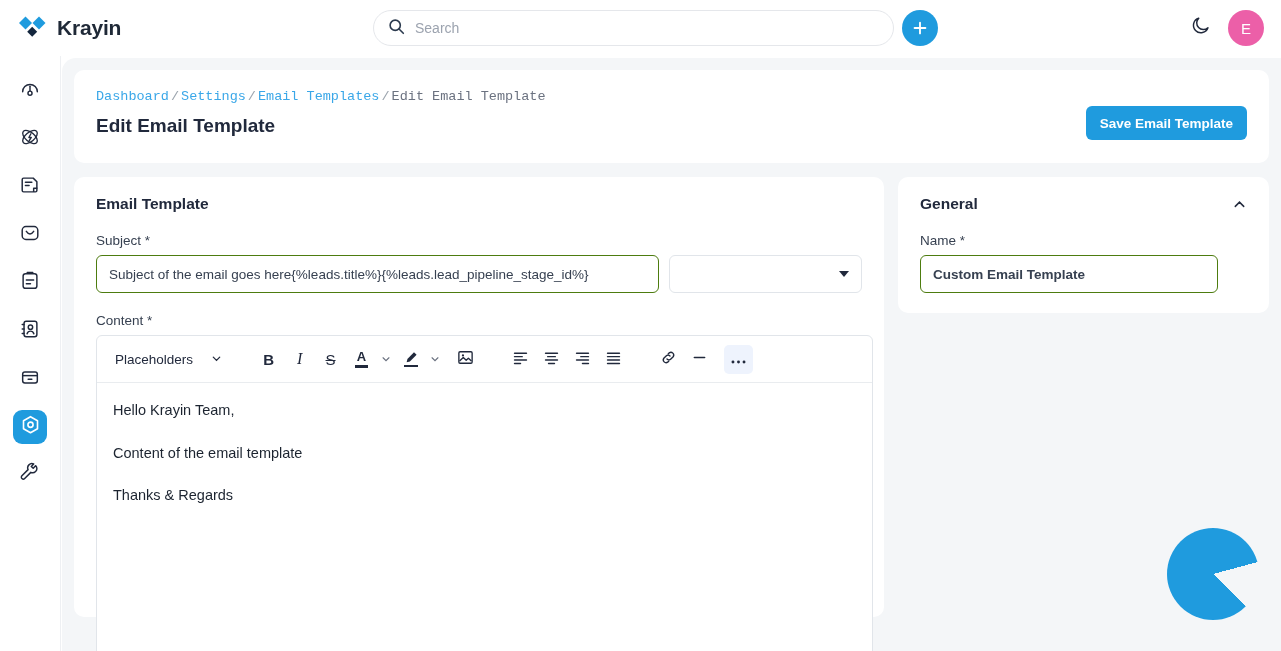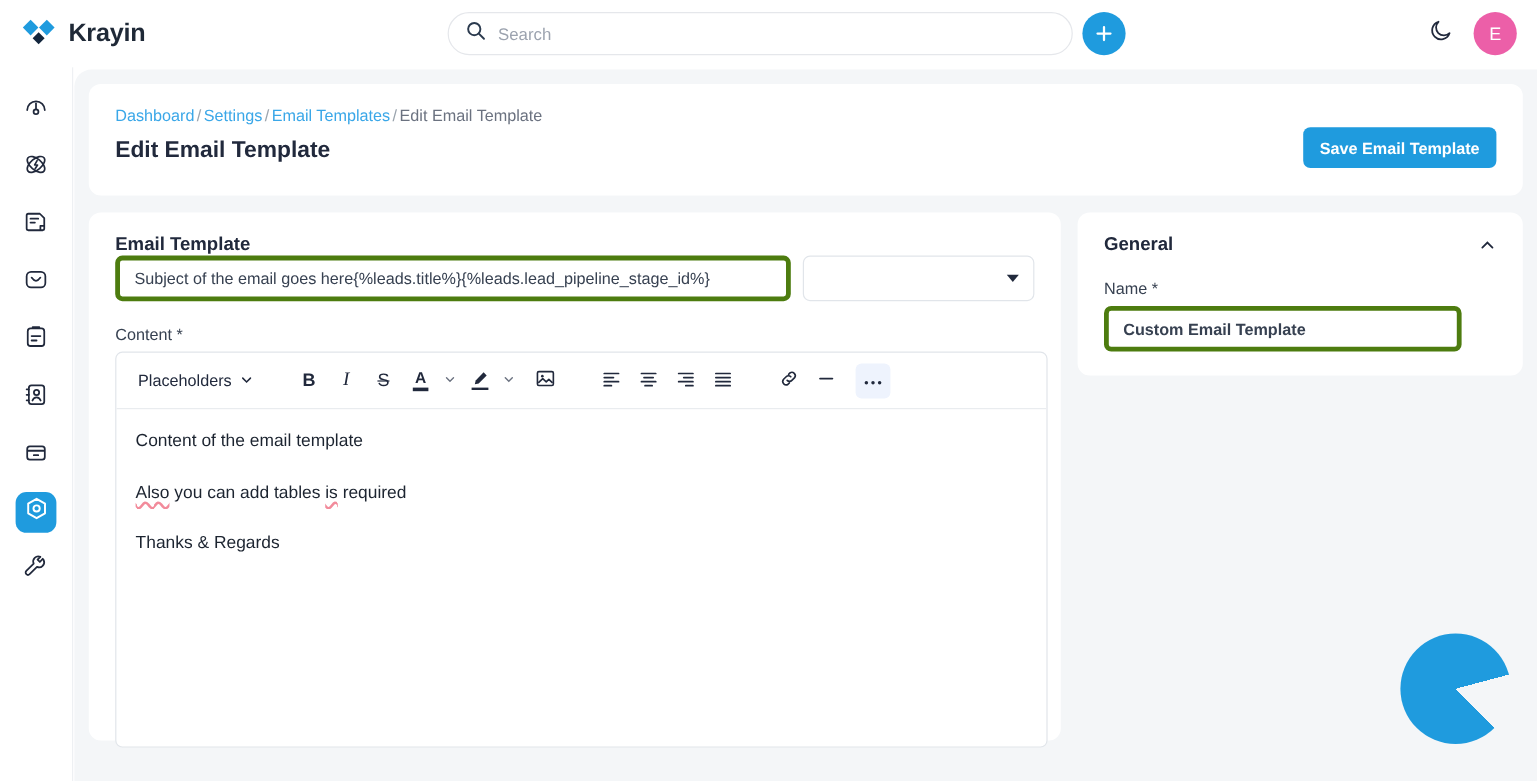--- a/index.html
+++ b/index.html
@@ -81,21 +81,21 @@
     border-top-left-radius: 14px;
     padding: 12px 12px 0 12px;
   }
 
   .head-card {
     position: relative;
     width: 1195px; height: 93px;
     background: #ffffff; border-radius: 10px;
     padding: 18px 22px 0 22px;
   }
-  .crumb { font-size: 13.5px; line-height: 18px; }
+  .crumb { font-size: 13.5px; line-height: 18px; font-family: Liberation Mono, monospace; }
   .crumb a { color: #3aa7e8; text-decoration: none; cursor: pointer; }
   .crumb .sep { color: #9aa3ad; margin: 0 2px; }
   .crumb .cur { color: #6b7280; }
   .page-title {
     font-size: 19px; font-weight: bold; color: #21293c; margin-top: 9px;
   }
   .save-btn {
     position: absolute; right: 22px; top: 36px;
     background: #1f9bde; color: #fff; border: 0; border-radius: 6px;
     padding: 0 14px; height: 34px;
@@ -112,21 +112,21 @@
   .main-card { width: 810px; height: 440px; padding: 18px 22px 0 22px; position: relative; }
   .side-card { width: 371px; height: 136px; padding: 18px 22px 0 22px; position: relative; }
 
   .card-title { font-size: 15.5px; font-weight: bold; color: #21293c; }
   .field-label {
     font-size: 13.5px; color: #374151; margin-top: 20px; margin-bottom: 7px;
   }
 
   .input-row { display: flex; gap: 10px; }
   .text-input {
-    height: 38px; border: 4px solid #4d7c0f; border-radius: 6px;
+    height: 38px; border: 1px solid #4d7c0f; border-radius: 6px;
     padding: 0 12px; font-size: 13.5px; color: #374151;
     font-family: "Liberation Sans", sans-serif;
     outline: 0; background: #fff;
   }
   .subject-input { width: 576px; }
   .name-input { width: 298px; font-weight: bold; }
 
   .select-box {
     width: 198px; height: 38px;
     border: 1px solid #e1e5ea; border-radius: 6px;
@@ -148,21 +148,21 @@
     background: #fff;
     height: 330px;
     overflow: hidden;
   }
   .toolbar {
     height: 47px; display: flex; align-items: center;
     border-bottom: 1px solid #e9ecef;
     padding: 0 12px; gap: 2px;
   }
   .ph-btn {
-    display: flex; align-items: center; gap: 7px;
+    display: flex; align-items: center; gap: 18px;
     font-size: 13.5px; color: #21293c; cursor: pointer;
     padding: 5px 6px; border-radius: 5px;
   }
   .tb-gap { width: 22px; }
   .tb-btn {
     width: 29px; height: 29px; border-radius: 5px;
     display: flex; align-items: center; justify-content: center;
     cursor: pointer; color: #21293c;
     font-size: 15px;
   }
@@ -346,20 +346,21 @@
     </div>
     <div class="page-title">Edit Email Template</div>
     <button class="save-btn">Save Email Template</button>
   </div>
 
   <div class="cols">
 
     <div class="card main-card">
       <div class="card-title">Email Template</div>
 
+      <div class="field-label">Subject *</div>
       <div class="input-row">
         <input class="text-input subject-input" value="Subject of the email goes here{%leads.title%}{%leads.lead_pipeline_stage_id%}" style="">
         <div class="select-box">
           <span class="select-caret"></span>
         </div>
       </div>
 
       <div class="field-label">Content *</div>
 
       <div class="editor">
@@ -486,22 +487,22 @@
               <svg width="17" height="6" viewBox="0 0 20 6" fill="#21293c">
                 <circle cx="3.5" cy="3" r="1.7"></circle>
                   <circle cx="10" cy="3" r="1.7"></circle>
                   <circle cx="16.5" cy="3" r="1.7"></circle>
               </svg>
             </span>
           </div>
         </div>
 
         <div class="editor-body">
+          <p>Hello Krayin Team,</p>
           <p>Content of the email template</p>
-          <p><span class="sp">Also</span><span> you can add tables </span><span class="sp">is</span><span> required</span></p>
           <p>Thanks &amp; Regards</p>
         </div>
       </div>
     </div>
 
     <div class="card side-card">
       <div class="card-title">General</div>
       <span class="collapse-caret">
         <svg width="15" height="15" viewBox="0 0 16 16" fill="none" stroke="#21293c" stroke-width="1.6" stroke-linecap="round">
             <path d="M3.5 10L8 5.5 12.5 10"></path>

